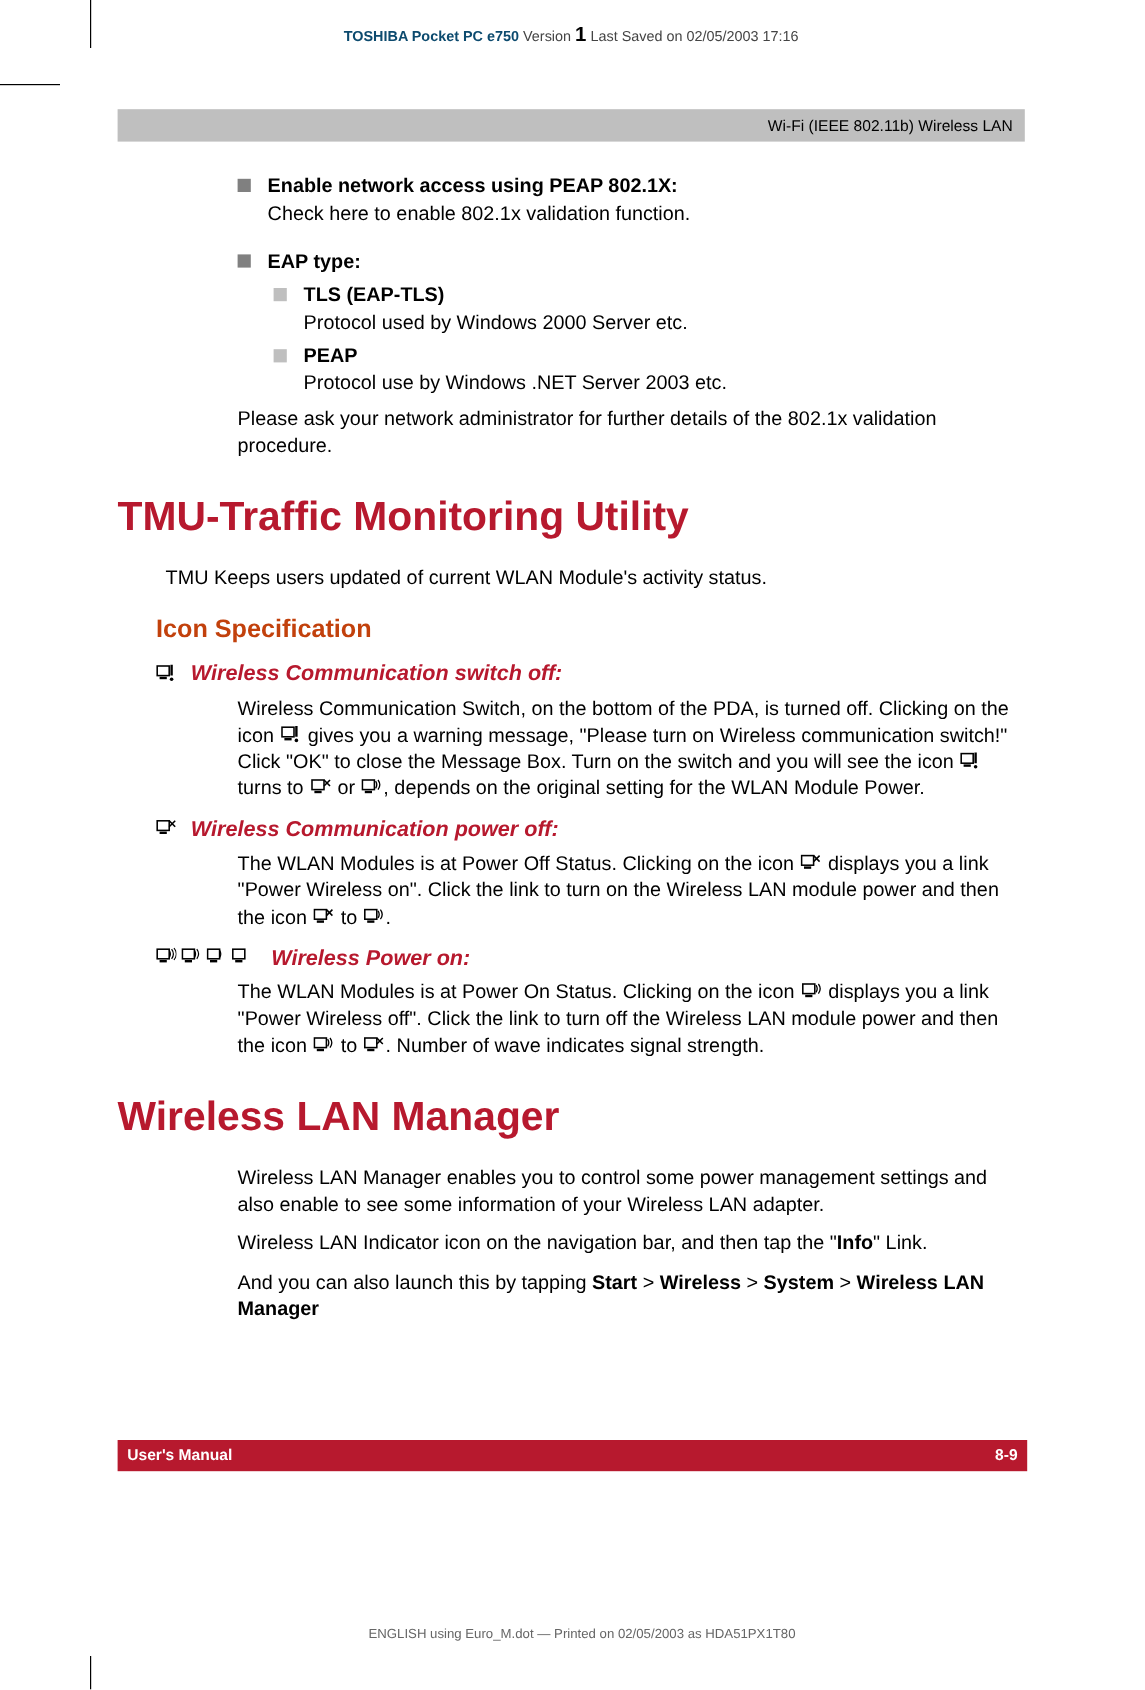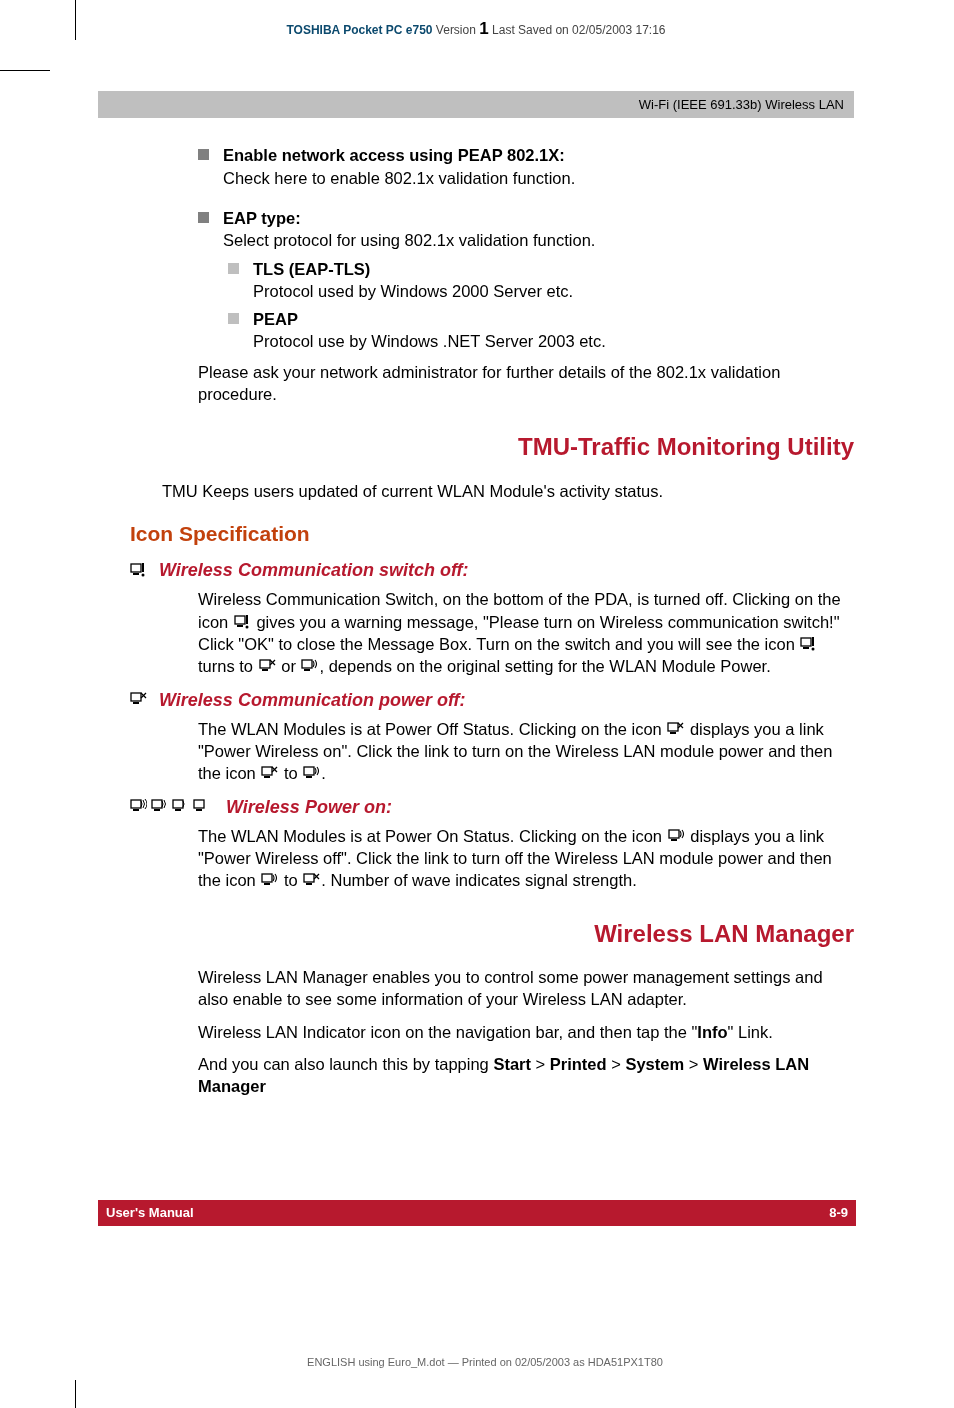--- a/index.html
+++ b/index.html
@@ -47,26 +47,25 @@
     flex-shrink: 0;
     margin-top: 5px;
     margin-right: 14px;
   }
   .bullet-square.light { background: #bfbfbf; }
   .bullet-body { flex: 1; }
   .bullet-title { font-weight: bold; }
   .para { margin-top: 4px; margin-bottom: 10px; }
   h1.section {
     color: #b7192e;
-    font-size: 24px;
+    font-size: 34px;
     font-weight: bold;
     margin-top: 26px;
     margin-bottom: 16px;
     margin-left: 0;
-    text-align: right;
   }
   h2.sub {
     color: #c2410c;
     font-size: 21px;
     font-weight: bold;
     margin-left: 32px;
     margin-top: 18px;
     margin-bottom: 10px;
   }
   .italic-head-row {
@@ -119,36 +118,35 @@
 
 <div class="page">
   <div class="running-head">
     <span class="bold">TOSHIBA Pocket PC e750</span>
     <span>Version</span>
     <span class="big1">1</span>
     <span>Last Saved on 02/05/2003 17:16</span>
   </div>
 
   <div class="block-wrap">
-    <div class="grey-bar">Wi-Fi (IEEE 691.33b) Wireless LAN</div>
+    <div class="grey-bar">Wi-Fi (IEEE 802.11b) Wireless LAN</div>
 
     <div class="content">
       <div class="bullet-row">
         <div class="bullet-square"></div>
         <div class="bullet-body">
           <div class="bullet-title">Enable network access using PEAP 802.1X:</div>
           <div>Check here to enable 802.1x validation function.</div>
         </div>
       </div>
 
       <div class="bullet-row" style="margin-top:18px">
         <div class="bullet-square"></div>
         <div class="bullet-body">
           <div class="bullet-title">EAP type:</div>
-          <div>Select protocol for using 802.1x validation function.</div>
         </div>
       </div>
 
       <div class="bullet-row indented" style="margin-top:6px">
         <div class="bullet-square light"></div>
         <div class="bullet-body">
           <div class="bullet-title">TLS (EAP-TLS)</div>
           <div>Protocol used by Windows 2000 Server etc.</div>
         </div>
       </div>
@@ -158,21 +156,21 @@
         <div class="bullet-body">
           <div class="bullet-title">PEAP</div>
           <div>Protocol use by Windows .NET Server 2003 etc.</div>
         </div>
       </div>
     </div>
 
     <div class="para" style="margin-left:100px;margin-top:8px">Please ask your network administrator for further details of the 802.1x validation procedure.</div>
 
     <h1 class="section">TMU-Traffic Monitoring Utility</h1>
-    <div class="para" style="margin-left:64px">TMU Keeps users updated of current WLAN Module's activity status.</div>
+    <div class="para" style="margin-left:40px">TMU Keeps users updated of current WLAN Module's activity status.</div>
 
     <h2 class="sub">Icon Specification</h2>
 
     <div class="italic-head-row" style="margin-left:32px">
       <span class="icon icon-margin">
         <svg viewBox="0 0 17 17">
             <rect x="1" y="2" width="10" height="8" fill="none" stroke="#000" stroke-width="1.3"></rect>
             <rect x="3" y="11" width="6" height="2" fill="#000"></rect>
             <line x1="13" y1="1" x2="13" y2="10" stroke="#000" stroke-width="2"></line>
             <circle cx="13" cy="13" r="1.5" fill="#000"></circle>
@@ -270,21 +268,21 @@
             <line x1="16" y1="2" x2="11" y2="7" stroke="#000" stroke-width="1.3"></line>
           </svg></span><span>. Number of wave indicates signal strength.</span>
     </div>
 
     <h1 class="section">Wireless LAN Manager</h1>
     <div class="para" style="margin-left:100px">Wireless LAN Manager enables you to control some power management settings and also enable to see some information of your Wireless LAN adapter.</div>
     <div class="para" style="margin-left:100px;margin-top:2px">
       <span>Wireless LAN Indicator icon on the navigation bar, and then tap the "</span><b>Info</b><span>" Link.</span>
     </div>
     <div class="para" style="margin-left:100px;margin-top:2px">
-      <span>And you can also launch this by tapping </span><b>Start</b><span> &gt; </span><b>Printed</b><span> &gt; </span><b>System</b><span> &gt; </span><b>Wireless LAN Manager</b>
+      <span>And you can also launch this by tapping </span><b>Start</b><span> &gt; </span><b>Wireless</b><span> &gt; </span><b>System</b><span> &gt; </span><b>Wireless LAN Manager</b>
     </div>
 
   </div>
 </div>
 
 <div class="footer-bar">
   <span>User's Manual</span>
   <span>8-9</span>
 </div>
 <div class="footer-print">ENGLISH using Euro_M.dot — Printed on 02/05/2003 as HDA51PX1T80</div>

